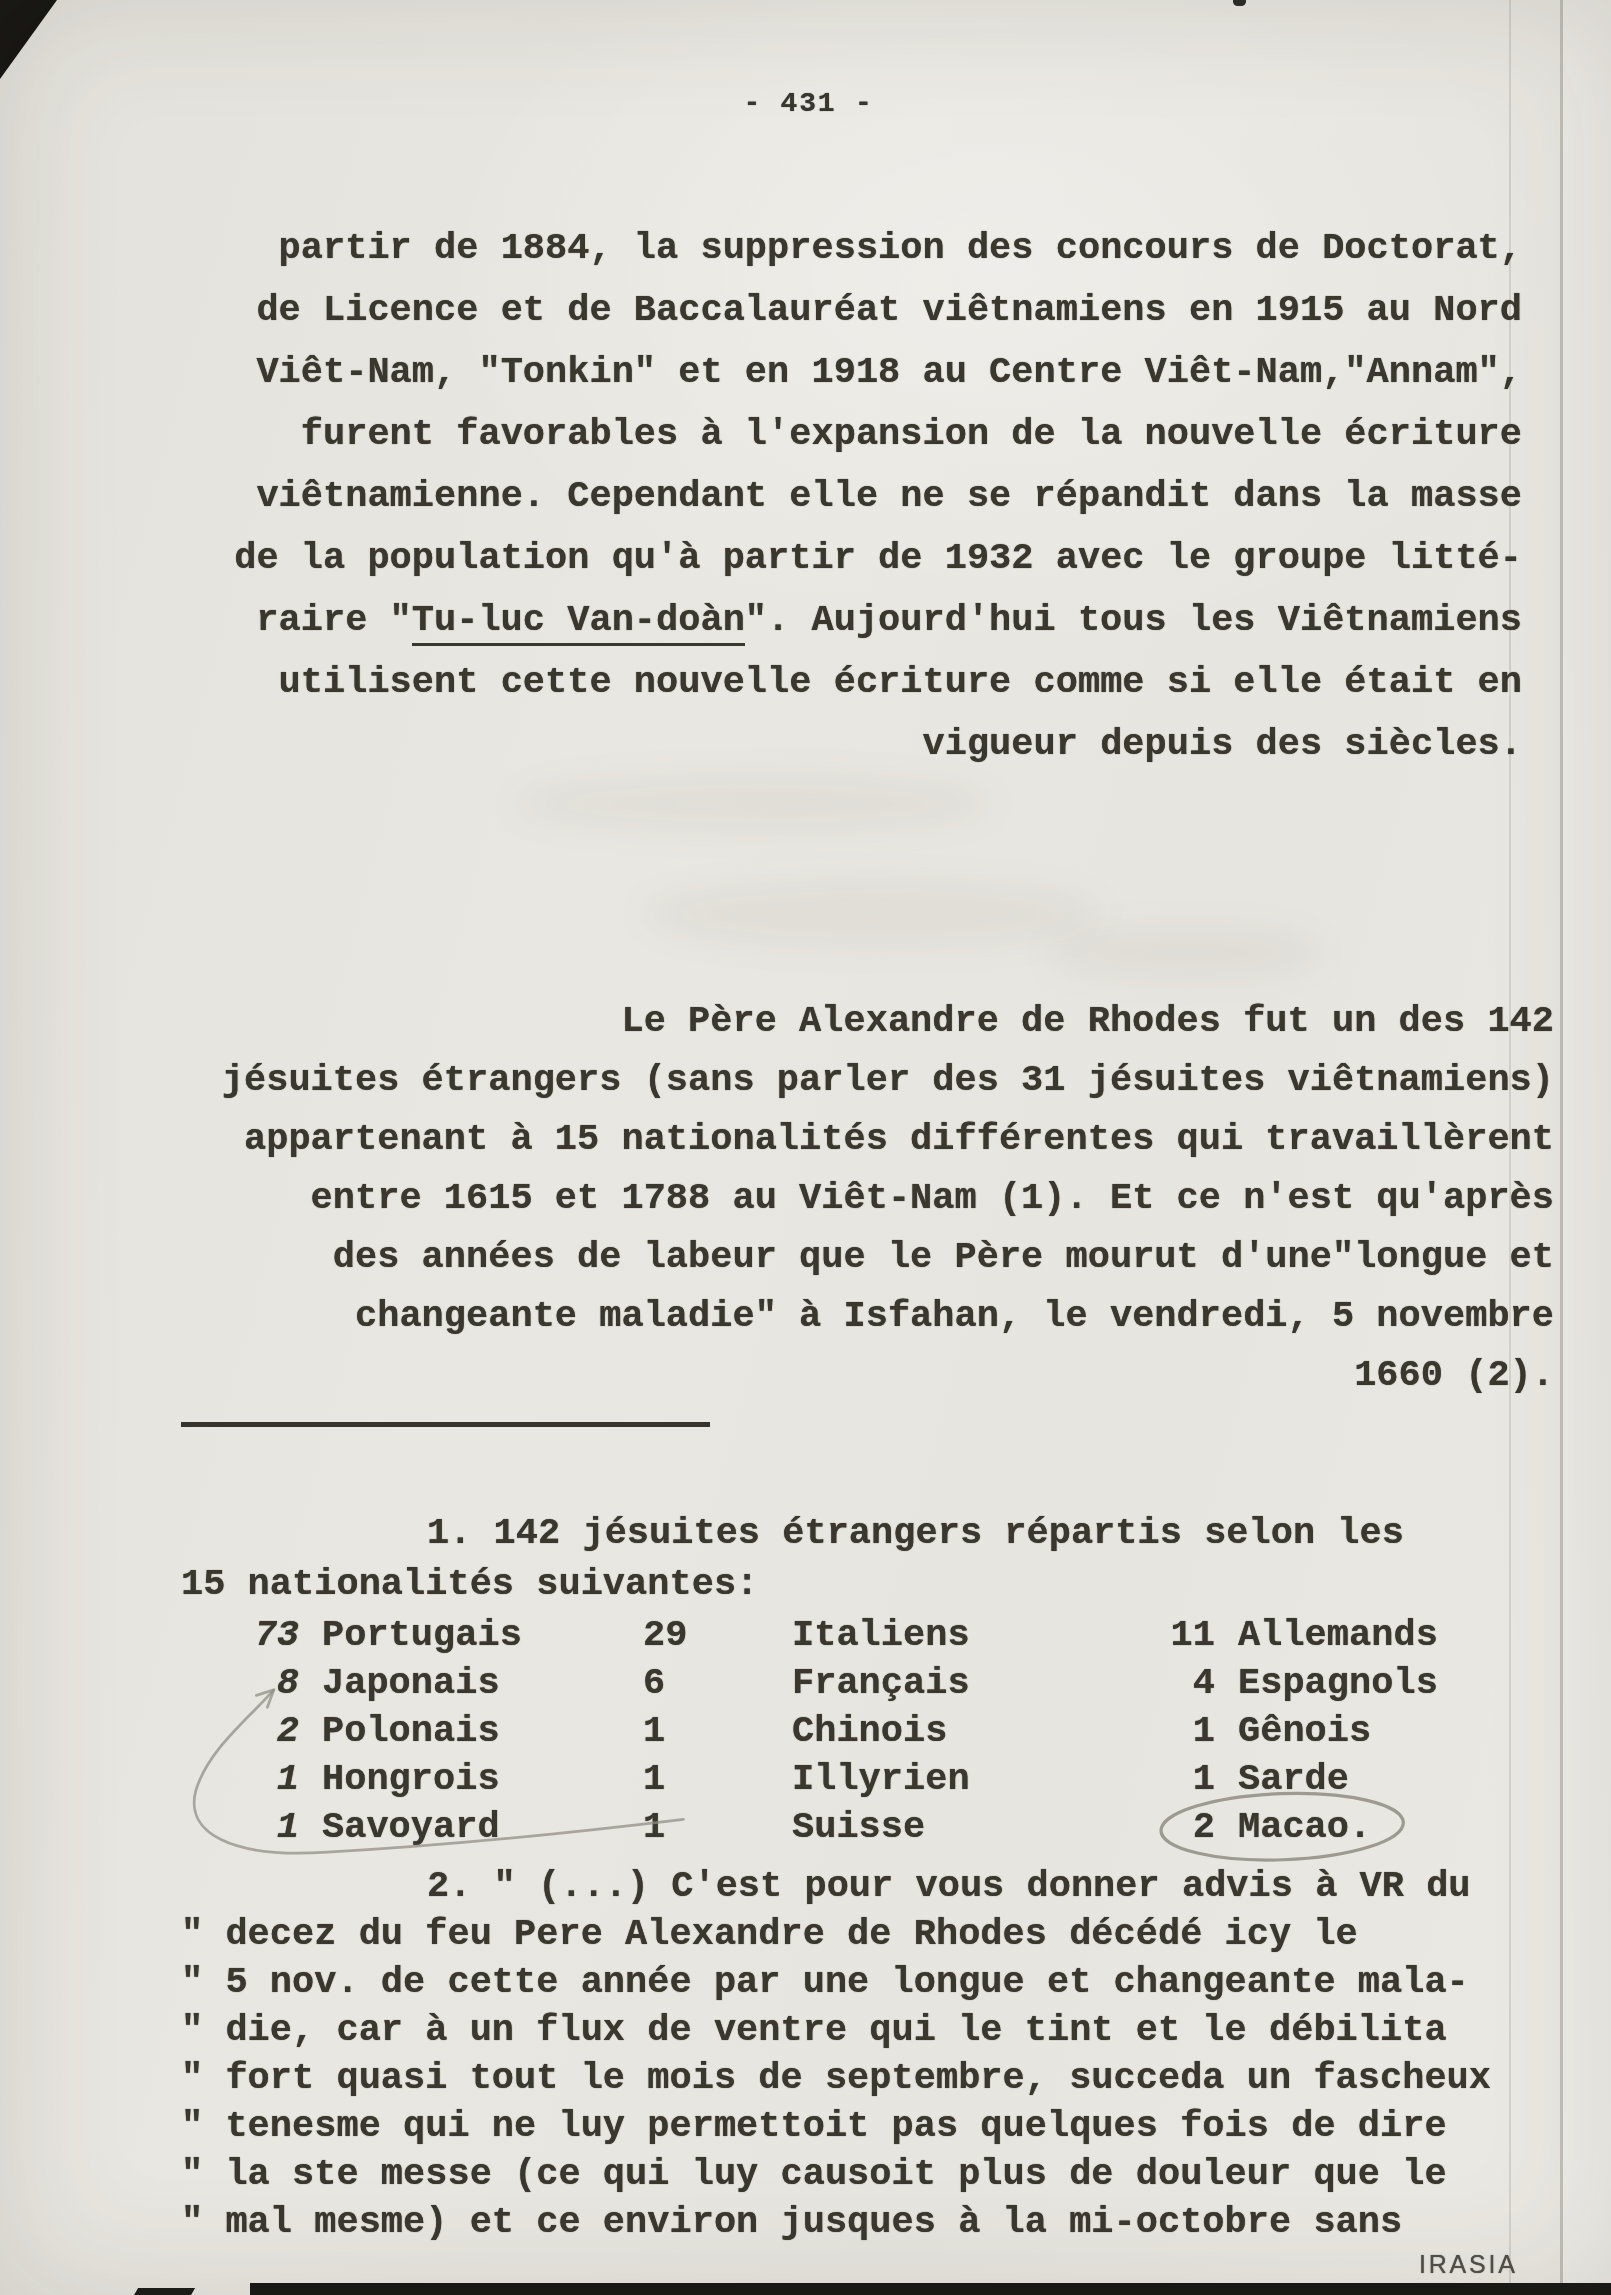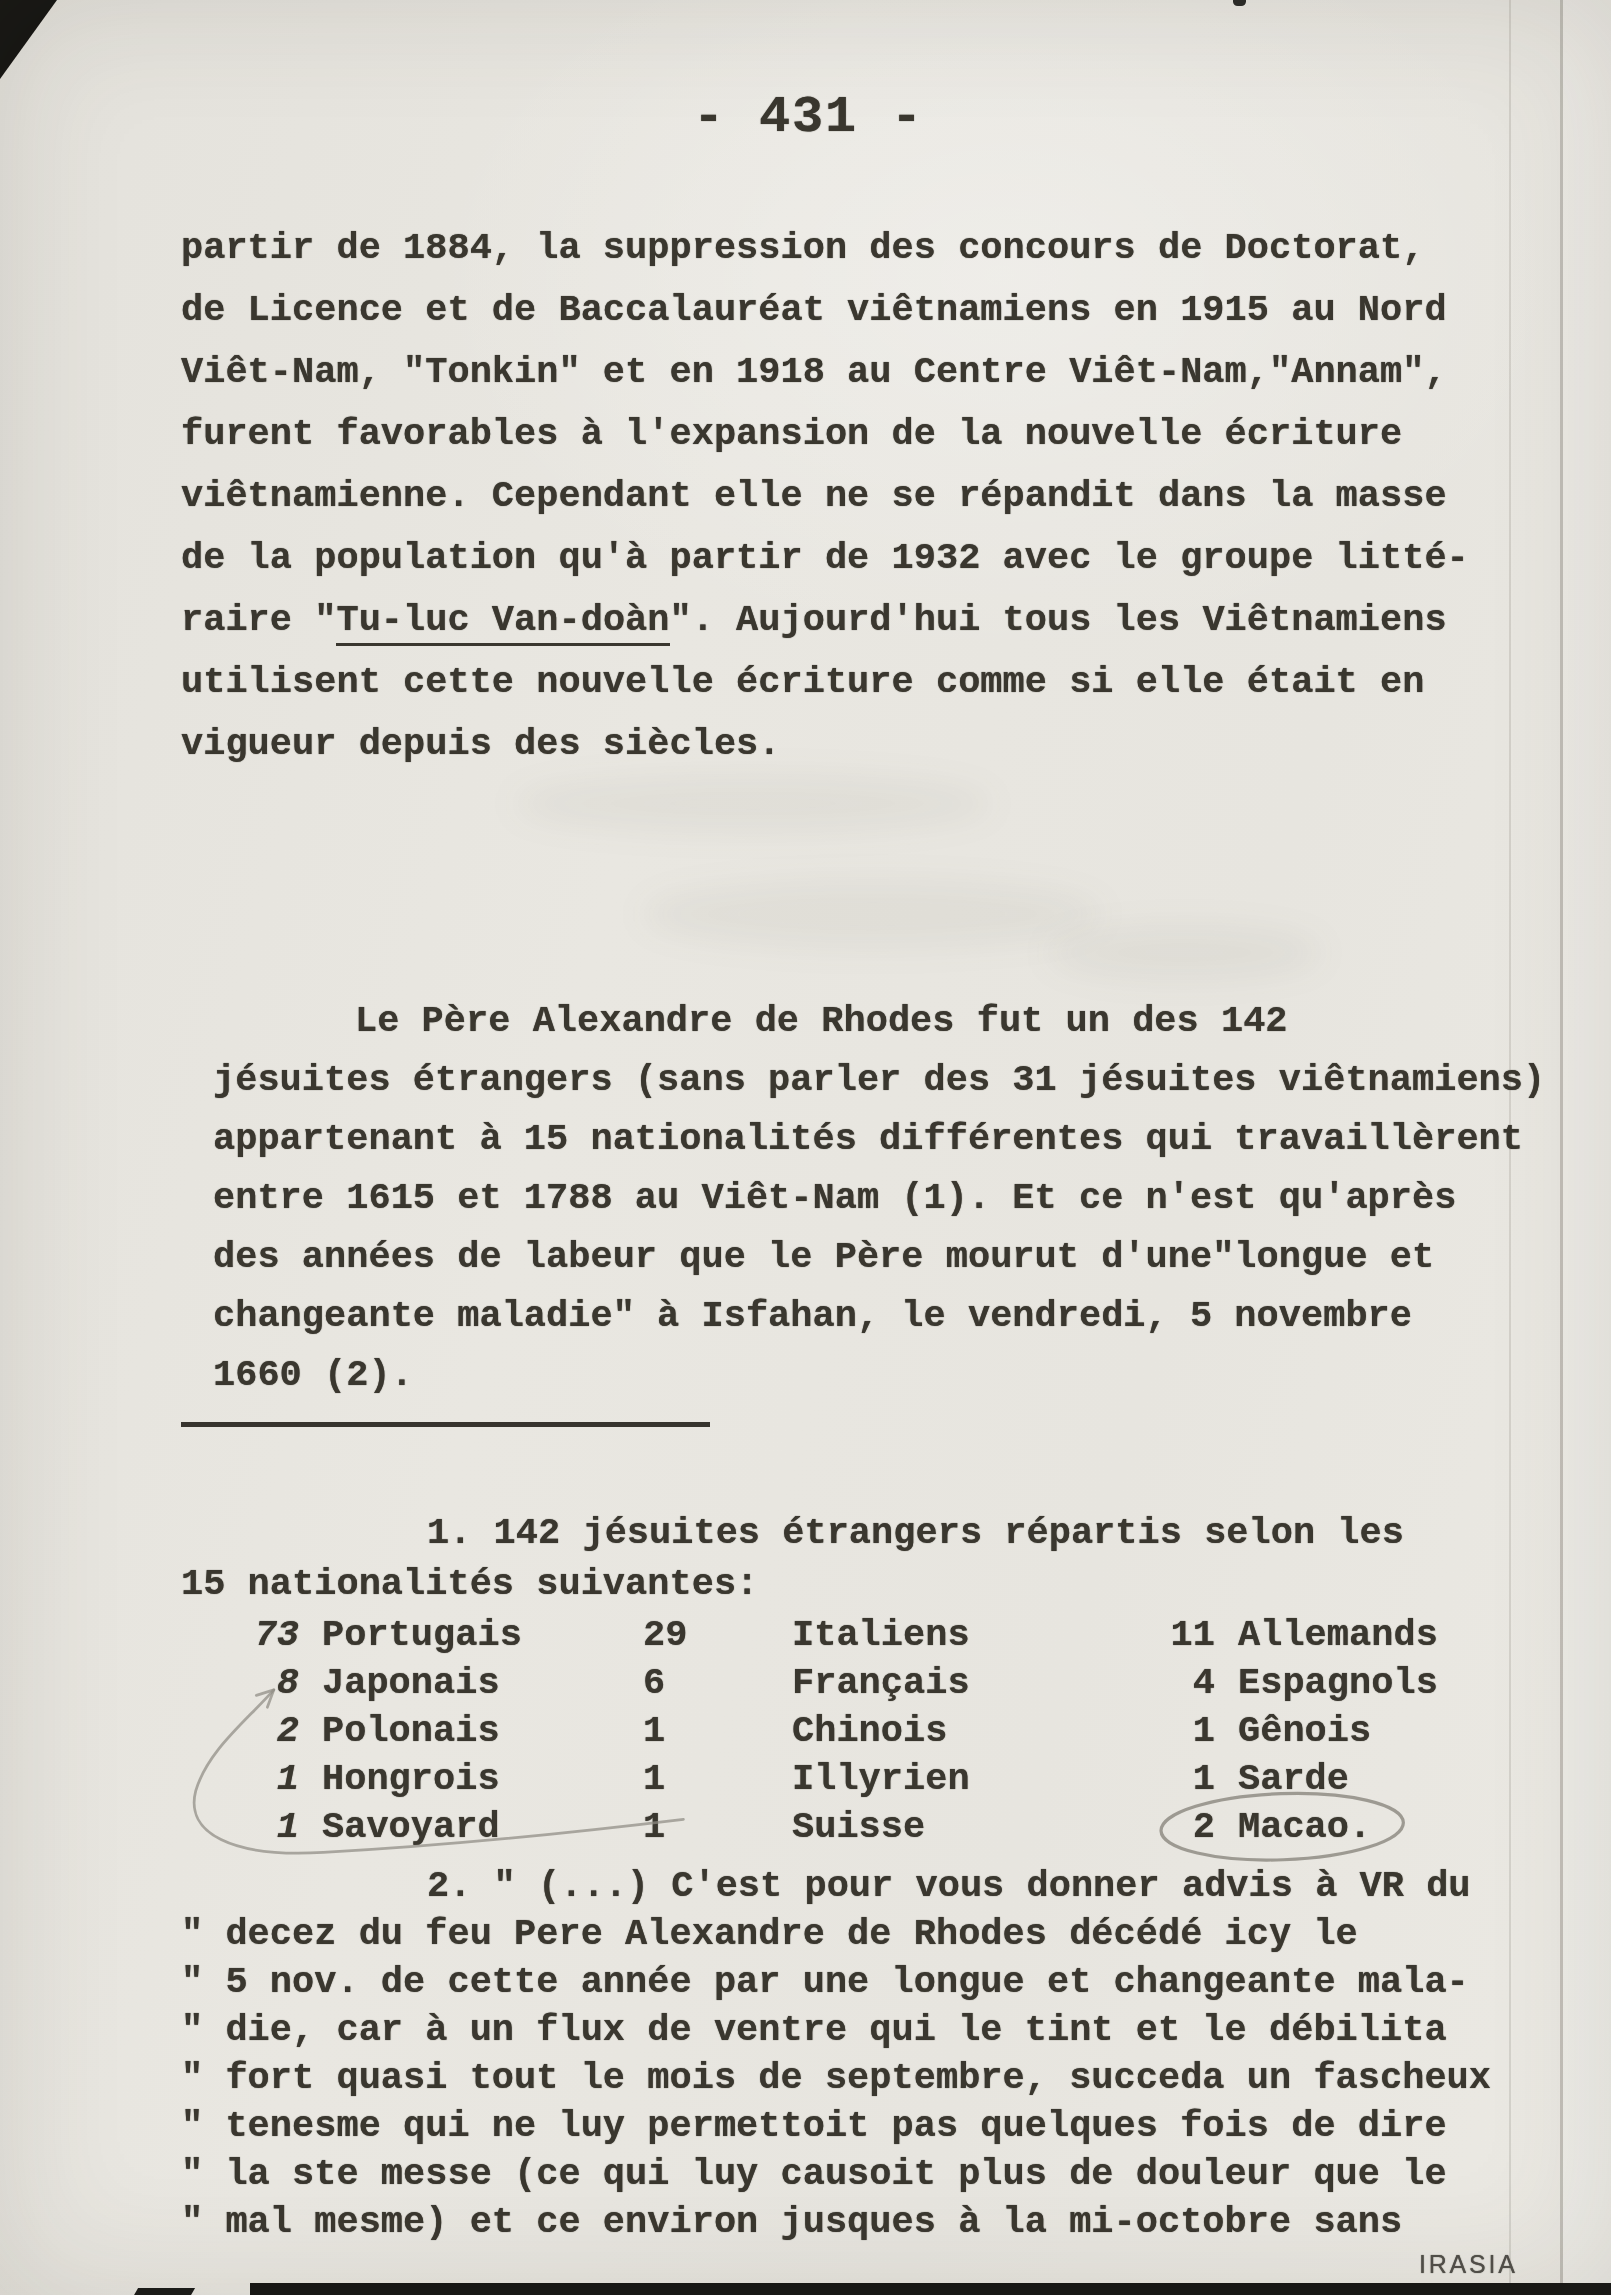--- a/index.html
+++ b/index.html
@@ -19,24 +19,24 @@
     content: "";
     position: absolute; inset: 0;
     box-shadow: inset 0 0 129px rgba(70,64,52,0.14);
     pointer-events: none;
   }
   .ink { text-shadow: 0 0 1.1px rgba(58,55,47,0.85); }
   .tl { white-space: pre; }
 
   .page-number {
     position: absolute; left: 643px; top: 88px; width: 331px;
-    text-align: center; font-size: 52px; letter-spacing: 1.8px;
+    text-align: center; font-size: 28px; letter-spacing: 1.8px;
   }
 
-  .para { position: absolute; font-size: 37px; }
+  .para { position: absolute; font-size: 37px; text-align: right; }
   .p1 { left: 181px; top: 217px; line-height: 62px; width: 1341px; }
   .p2 { left: 181px; top: 992px; line-height: 59px; width: 1341px; margin-left: 32px; }
   .p2 .tl:first-child { text-indent: 142px; }
   .u { border-bottom: 3.7px solid currentColor; padding-bottom: 1.8px; }
 
   .fn-rule { position: absolute; left: 181px; top: 1422px; width: 529px; height: 4.6px; background: #37342e; }
 
   .fn { position: absolute; font-size: 37px; }
   .fn1-intro { left: 181px; top: 1508px; line-height: 51px; width: 1341px; }
   .fn1-intro .tl:first-child { text-indent: 246px; }

